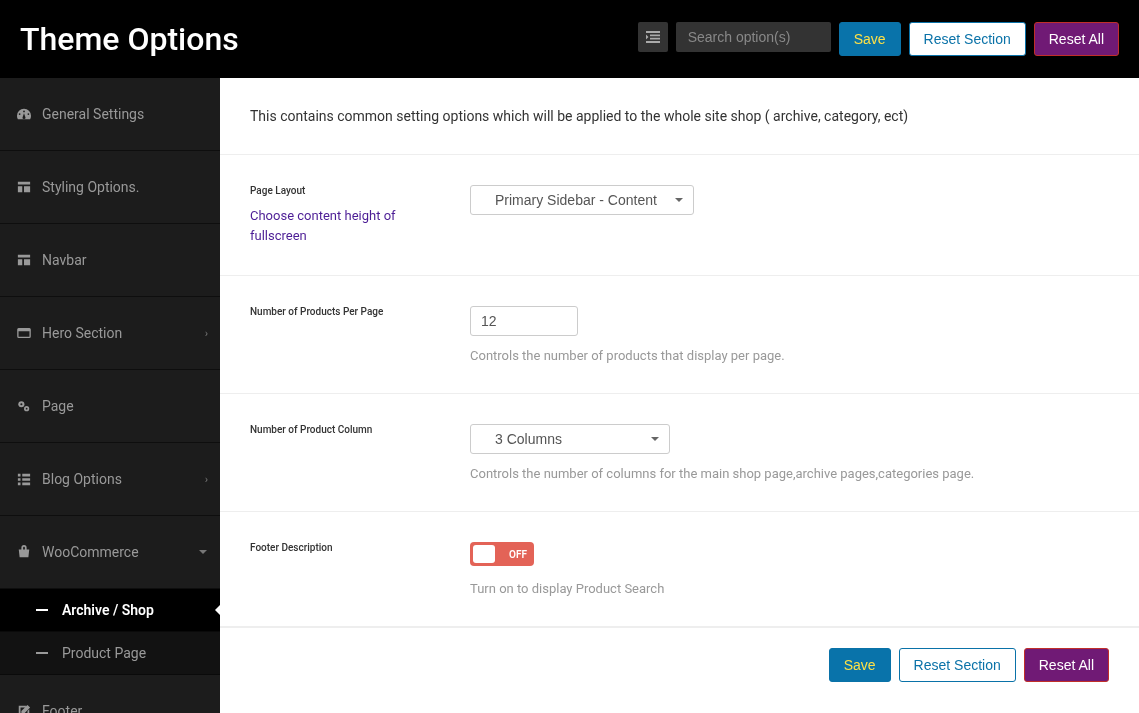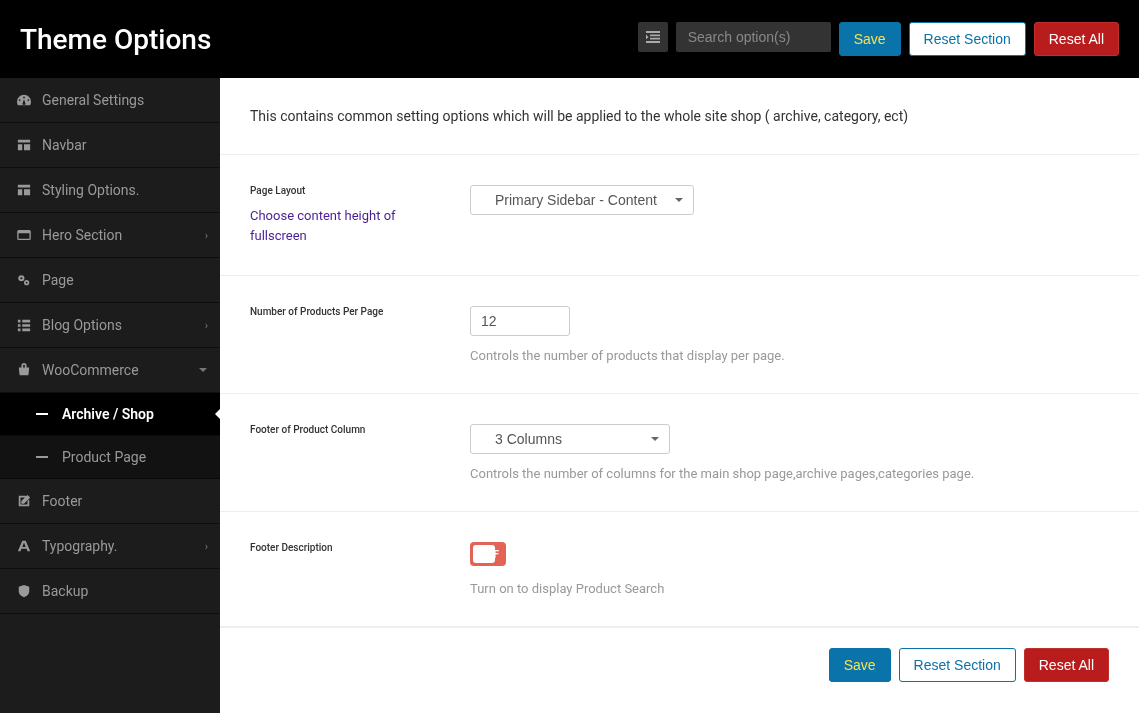--- a/index.html
+++ b/index.html
@@ -1,34 +1,34 @@
 <!DOCTYPE html>
 <html><head>
 <meta charset="utf-8">
 <style>
 * { margin: 0; padding: 0; box-sizing: border-box; }
 body { font-family: -apple-system, BlinkMacSystemFont, "Segoe UI", Roboto, Arial, sans-serif; font-size: 14px; color: #333; background: #fff; width: 1139px; }
 
 .header { background: #000; height: 78px; display: flex; align-items: center; padding: 0 20px; justify-content: space-between; }
-.header-title { color: #fff; font-size: 28px; font-weight: 500; }
+.header-title { color: #fff; font-size: 32px; font-weight: 500; }
 .header-right { display: flex; align-items: flex-start; gap: 8px; }
 
 .expand-btn { background: #333; color: #aaa; width: 30px; height: 30px; display: flex; align-items: center; justify-content: center; border-radius: 2px; cursor: pointer; }
 .search-input { background: #333; border: none; color: #fff; padding: 8px 12px; width: 155px; height: 30px; font-size: 14px; border-radius: 2px; }
 .search-input::placeholder { color: #888; }
 
 .btn { padding: 8px 14px; border-radius: 3px; font-size: 14px; cursor: pointer; border: 1px solid transparent; white-space: nowrap; }
 .btn-primary { background: #0973aa; color: #fde047; border-color: #0a72a8; }
 .btn-outline { background: #fff; color: #0a72a8; border-color: #0a72a8; }
-.btn-danger { background: #b91c1c; color: #fff; border-color: #c12f2a; }
+.btn-danger { background: #701a75; color: #fff; border-color: #c12f2a; }
 
 .layout { display: flex; }
 
 .sidebar { width: 220px; background: #1c1c1c; min-height: 635px; }
-.sidebar-item { display: flex; align-items: center; padding: 14px 14px; color: #999; border-bottom: 1px solid #0e0e0e; cursor: pointer; position: relative; font-size: 14px; }
+.sidebar-item { display: flex; align-items: center; padding: 28px 14px; color: #999; border-bottom: 1px solid #0e0e0e; cursor: pointer; position: relative; font-size: 14px; }
 .sidebar-item .icon { width: 20px; margin-right: 8px; display: flex; align-items: center; justify-content: center; }
 .sidebar-item .chevron { position: absolute; right: 12px; font-size: 11px; color: #777; }
 .sidebar-sub { background: #121212; }
 .sidebar-sub-item { display: flex; align-items: center; padding: 13px 14px 13px 36px; color: #999; border-bottom: 1px solid #0a0a0a; cursor: pointer; font-size: 14px; position: relative; }
 .sidebar-sub-item.active { background: #000; color: #fff; font-weight: 600; }
 .sidebar-sub-item .subicon { width: 22px; margin-right: 4px; display: flex; align-items: center; }
 .sidebar-sub-item.active::after { content: ""; position: absolute; right: -1px; top: 50%; margin-top: -6px; border: 6px solid transparent; border-right-color: #fff; }
 
 .content { flex: 1; background: #fff; }
 .intro { padding: 30px; color: #333; border-bottom: 1px solid #eee; font-size: 14px; }
@@ -37,23 +37,23 @@
 .setting-label-col { width: 200px; flex-shrink: 0; }
 .setting-label { color: #333; font-weight: 500; font-size: 10px; margin-bottom: 10px; }
 .setting-desc { color: #4c1d95; font-size: 13px; line-height: 1.5; }
 .setting-field-col { flex: 1; }
 .setting-help { color: #999; font-size: 13px; margin-top: 12px; }
 
 .selectbox { position: relative; display: inline-block; }
 .selectbox select { appearance: none; -webkit-appearance: none; border: 1px solid #ccc; background: #fff; padding: 6px 36px 6px 24px; font-size: 14px; color: #555; border-radius: 3px; min-width: 200px; cursor: pointer; }
 .selectbox .arrow { position: absolute; right: 10px; top: 50%; transform: translateY(-50%); pointer-events: none; color: #666; font-size: 12px; }
 
-.text-input { border: 1px solid #ccc; background: #fff; padding: 6px 10px; font-size: 14px; color: #555; border-radius: 3px; width: 100px; }
-
-.toggle { display: inline-flex; align-items: center; background: #e36357; border-radius: 4px; height: 24px; width: 36px; position: relative; cursor: pointer; }
+.text-input { border: 1px solid #ccc; background: #fff; padding: 6px 10px; font-size: 14px; color: #555; border-radius: 3px; width: 108px; }
+
+.toggle { display: inline-flex; align-items: center; background: #e36357; border-radius: 4px; height: 24px; width: 64px; position: relative; cursor: pointer; }
 .toggle-knob { background: #fff; width: 22px; height: 18px; border-radius: 3px; position: absolute; left: 3px; }
 .toggle-label { position: absolute; right: 7px; color: #fff; font-size: 10px; font-weight: 600; }
 
 .footer-actions { padding: 20px 30px; display: flex; justify-content: flex-end; gap: 8px; border-top: 1px solid #eee; }
 
 svg { display: block; }
 </style>
 </head>
 <body>
 
@@ -85,30 +85,30 @@
         </span>
       <span>General Settings</span>
     </div>
 
     <div class="sidebar-item">
       <span class="icon">
           <svg width="14" height="14" viewBox="0 0 16 16">
             <path fill="currentColor" d="M1 2h14v3H1zM1 7h5v7H1zM8 7h7v7H8z"></path>
           </svg>
         </span>
+      <span>Styling Options.</span>
+    </div>
+
+    <div class="sidebar-item">
+      <span class="icon">
+          <svg width="14" height="14" viewBox="0 0 16 16">
+            <path fill="currentColor" d="M1 2h14v3H1zM1 7h5v7H1zM8 7h7v7H8z"></path>
+          </svg>
+        </span>
       <span>Navbar</span>
-    </div>
-
-    <div class="sidebar-item">
-      <span class="icon">
-          <svg width="14" height="14" viewBox="0 0 16 16">
-            <path fill="currentColor" d="M1 2h14v3H1zM1 7h5v7H1zM8 7h7v7H8z"></path>
-          </svg>
-        </span>
-      <span>Styling Options.</span>
     </div>
 
     <div class="sidebar-item">
       <span class="icon">
           <svg width="14" height="14" viewBox="0 0 16 16">
             <rect fill="none" stroke="currentColor" stroke-width="1.5" x="1" y="3" width="14" height="10" rx="1"></rect>
             <rect fill="currentColor" x="1" y="3" width="14" height="3"></rect>
           </svg>
         </span>
       <span>Hero Section</span>
@@ -227,21 +227,21 @@
         <div class="setting-label">Number of Products Per Page</div>
       </div>
       <div class="setting-field-col">
         <input class="text-input" type="text" value="12" style="">
         <div class="setting-help">Controls the number of products that display per page.</div>
       </div>
     </div>
 
     <div class="setting-row">
       <div class="setting-label-col">
-        <div class="setting-label">Footer of Product Column</div>
+        <div class="setting-label">Number of Product Column</div>
       </div>
       <div class="setting-field-col">
         <div class="selectbox">
           <select>
             <option>3 Columns</option>
           </select>
           <span class="arrow">
               <svg width="10" height="10" viewBox="0 0 10 10">
                 <path fill="currentColor" d="M1 3l4 4 4-4z"></path>
               </svg>

